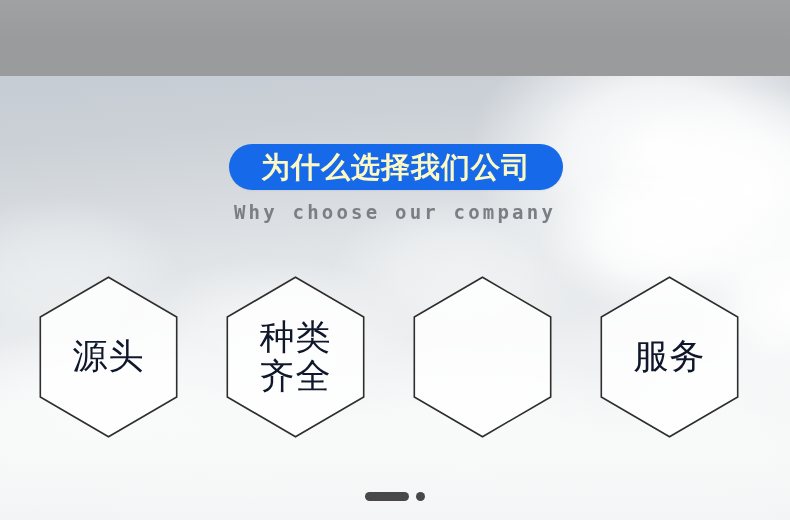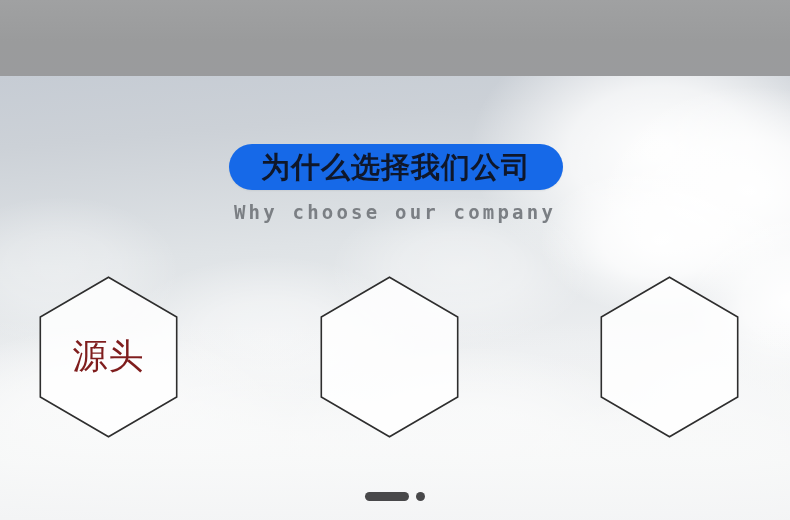--- a/index.html
+++ b/index.html
@@ -75,21 +75,21 @@
     width: 334px;
     height: 46px;
     background: #1669e8;
     border-radius: 23px;
     display: flex;
     align-items: center;
     justify-content: center;
     box-shadow: 0 1px 2px rgba(0,0,0,0.06);
   }
   .title-badge-text {
-    color: #0f172a;
+    color: #fef9c3;
     font-size: 29px;
     font-weight: bold;
     letter-spacing: 1px;
     line-height: 1;
     white-space: nowrap;
     font-family: "DejaVu Sans", "Liberation Sans", sans-serif;
   }
 
   .subtitle {
     position: absolute;
@@ -132,21 +132,21 @@
   .hex-label {
     position: absolute;
     left: 0;
     top: 0;
     width: 139px;
     height: 162px;
     display: flex;
     flex-direction: column;
     align-items: center;
     justify-content: center;
-    color: #7f1d1d;
+    color: #0f172a;
     font-size: 35px;
     line-height: 1.12;
     letter-spacing: 1px;
     font-family: "DejaVu Sans", "Liberation Sans", sans-serif;
   }
   .hex-label span { display: block; white-space: nowrap; }
 
   
   .pager {
     position: absolute;
@@ -201,34 +201,44 @@
 
     <div class="hex">
       <svg viewBox="0 0 139 162">
         <polygon points="69.5,1.3 137.7,41 137.7,121 69.5,160.7 1.3,121 1.3,41" fill="rgba(255,255,255,0.82)" stroke="#2e2e2e" stroke-width="1.6"></polygon>
       </svg>
       <div class="hex-label">
         <span>源头</span>
       </div>
     </div>
 
-
-    <div class="hex">
-      <svg viewBox="0 0 139 162">
-        <polygon points="69.5,1.3 137.7,41 137.7,121 69.5,160.7 1.3,121 1.3,41" fill="rgba(255,255,255,0.82)" stroke="#2e2e2e" stroke-width="1.6"></polygon>
-      </svg>
-      <div class="hex-label">
-      </div>
-    </div>
-
-    <div class="hex">
-      <svg viewBox="0 0 139 162">
-        <polygon points="69.5,1.3 137.7,41 137.7,121 69.5,160.7 1.3,121 1.3,41" fill="rgba(255,255,255,0.82)" stroke="#2e2e2e" stroke-width="1.6"></polygon>
-      </svg>
-      <div class="hex-label">
+    <div class="hex">
+      <svg viewBox="0 0 139 162">
+        <polygon points="69.5,1.3 137.7,41 137.7,121 69.5,160.7 1.3,121 1.3,41" fill="rgba(255,255,255,0.82)" stroke="#2e2e2e" stroke-width="1.6"></polygon>
+      </svg>
+      <div class="hex-label">
+        <span>种类</span>
+        <span>齐全</span>
+      </div>
+    </div>
+
+    <div class="hex">
+      <svg viewBox="0 0 139 162">
+        <polygon points="69.5,1.3 137.7,41 137.7,121 69.5,160.7 1.3,121 1.3,41" fill="rgba(255,255,255,0.82)" stroke="#2e2e2e" stroke-width="1.6"></polygon>
+      </svg>
+      <div class="hex-label">
+      </div>
+    </div>
+
+    <div class="hex">
+      <svg viewBox="0 0 139 162">
+        <polygon points="69.5,1.3 137.7,41 137.7,121 69.5,160.7 1.3,121 1.3,41" fill="rgba(255,255,255,0.82)" stroke="#2e2e2e" stroke-width="1.6"></polygon>
+      </svg>
+      <div class="hex-label">
+        <span>服务</span>
       </div>
     </div>
 
   </div>
 
   <div class="pager">
     <div class="pager-dot active"></div>
     <div class="pager-dot"></div>
   </div>
 

